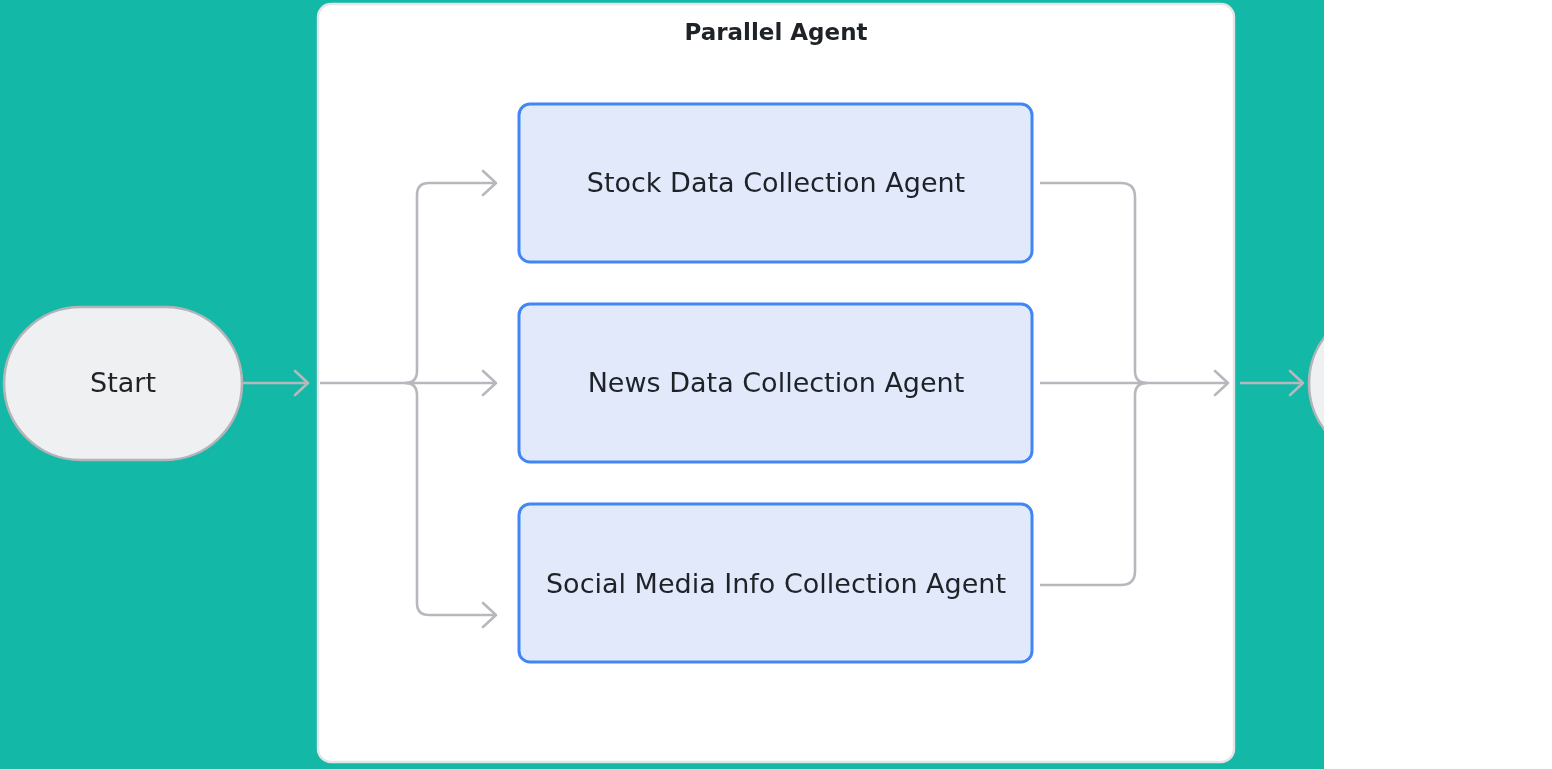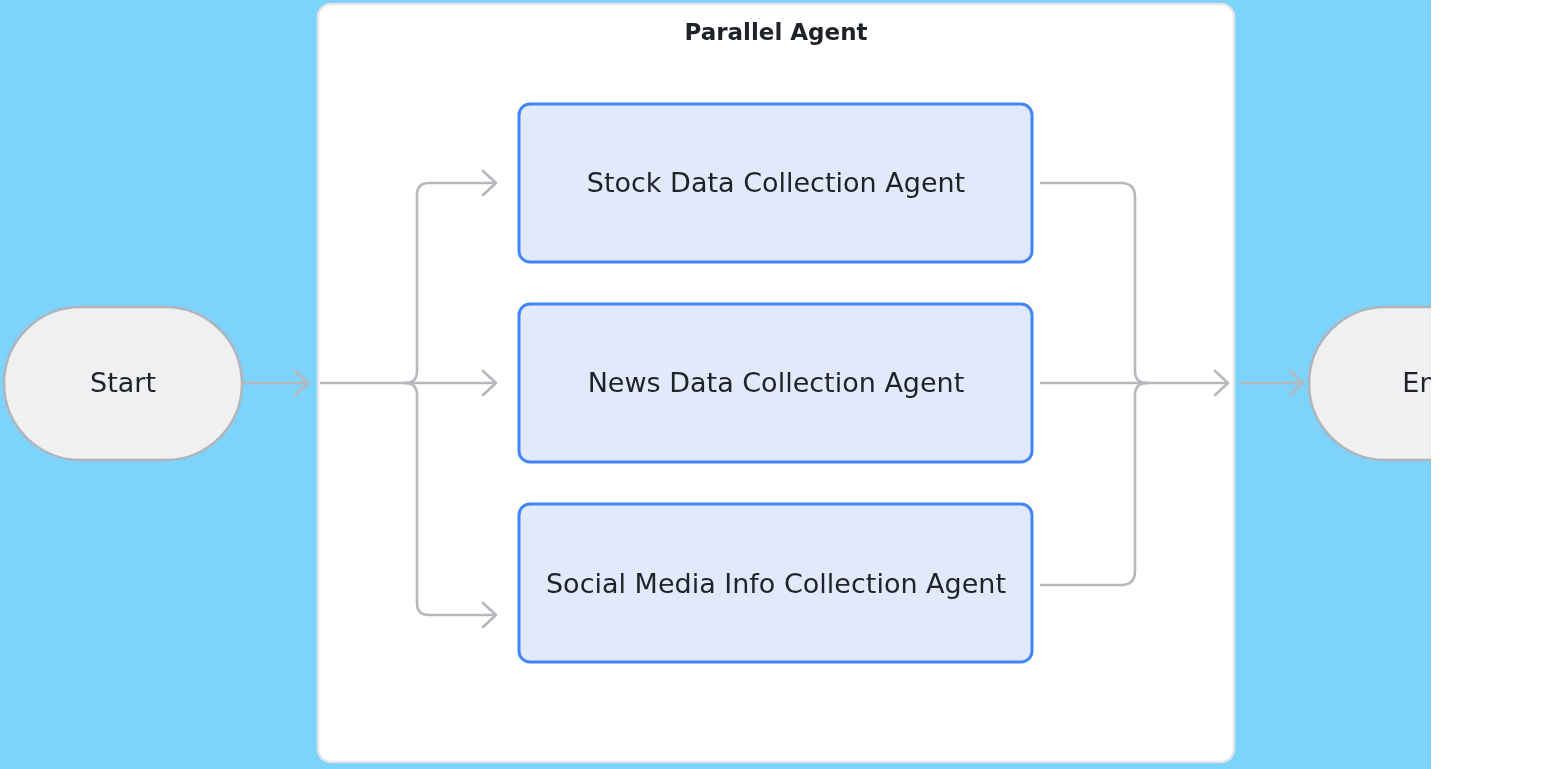--- a/index.html
+++ b/index.html
@@ -6,23 +6,23 @@
   html, body {
     margin: 0;
     padding: 0;
     background: #ffffff;
   }
   body {
     font-family: "DejaVu Sans", sans-serif;
   }
   #stage {
     position: relative;
-    width: 1431px;
+    width: 1324px;
     height: 769px;
-    background: #7dd3fc;
+    background: #14b8a6;
     overflow: hidden;
   }
   #diagram-svg {
     position: absolute;
     left: 0;
     top: 0;
     width: 1552px;
     height: 769px;
   }
   .node-label {

